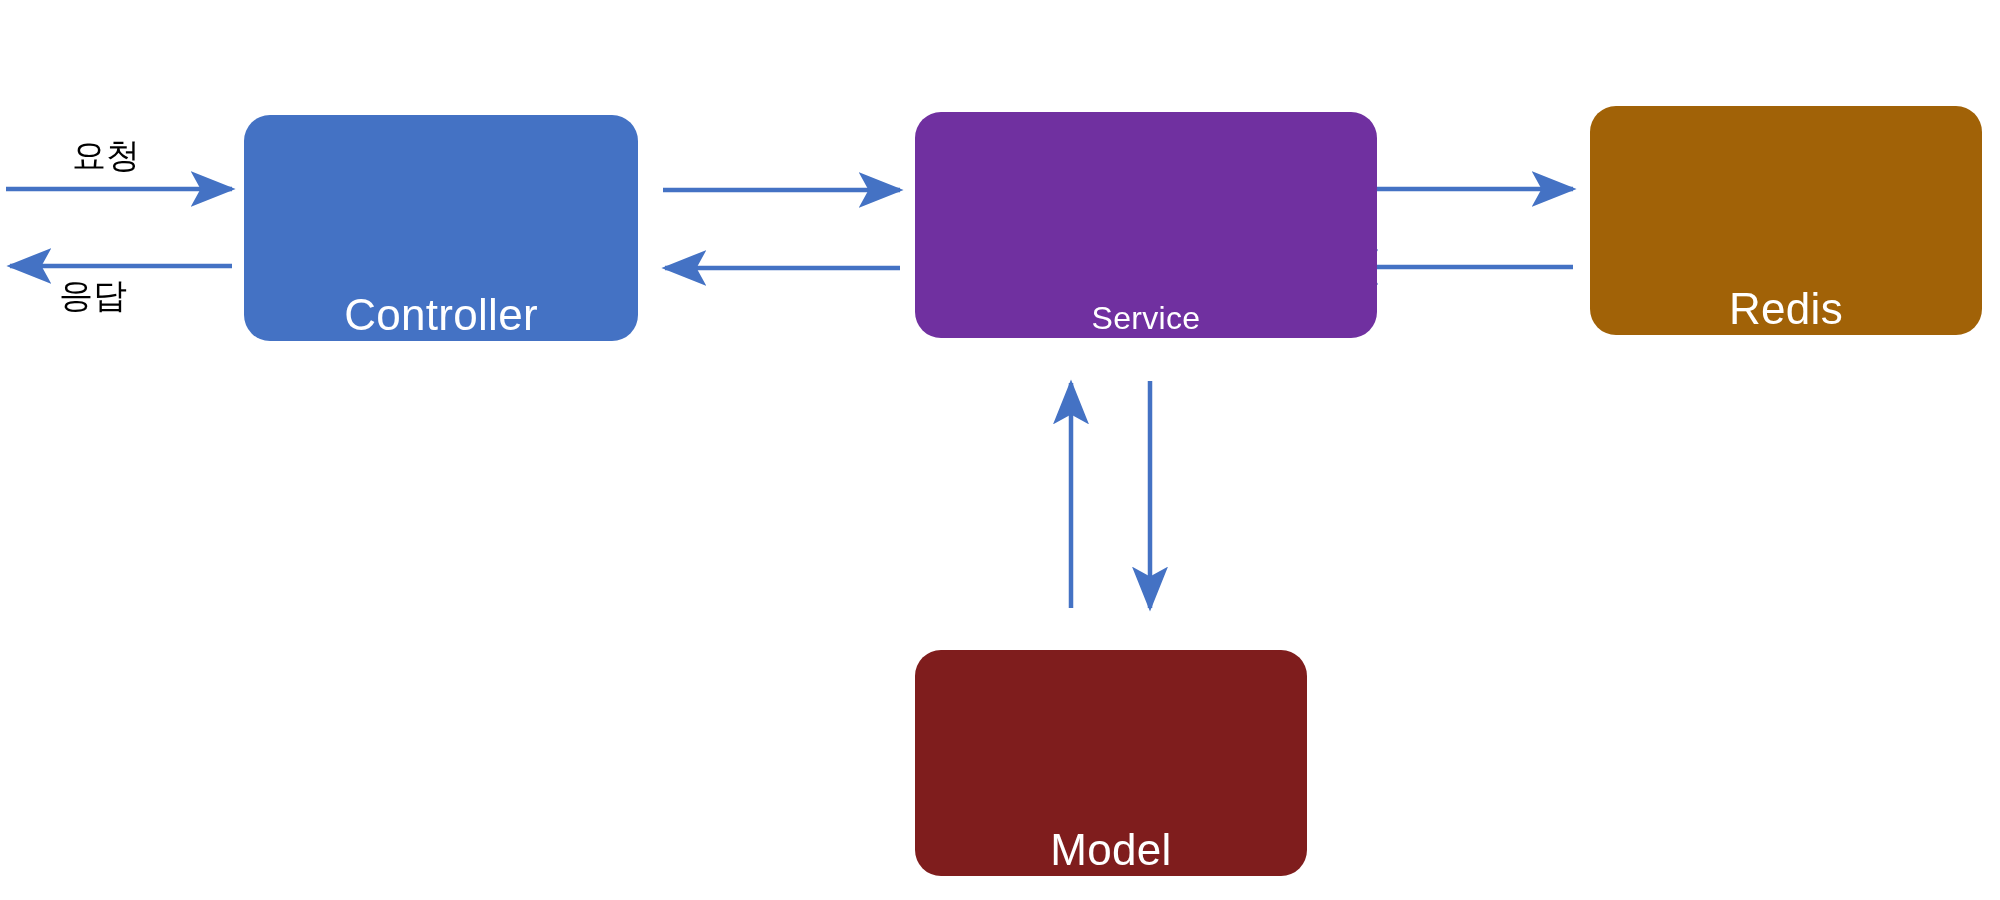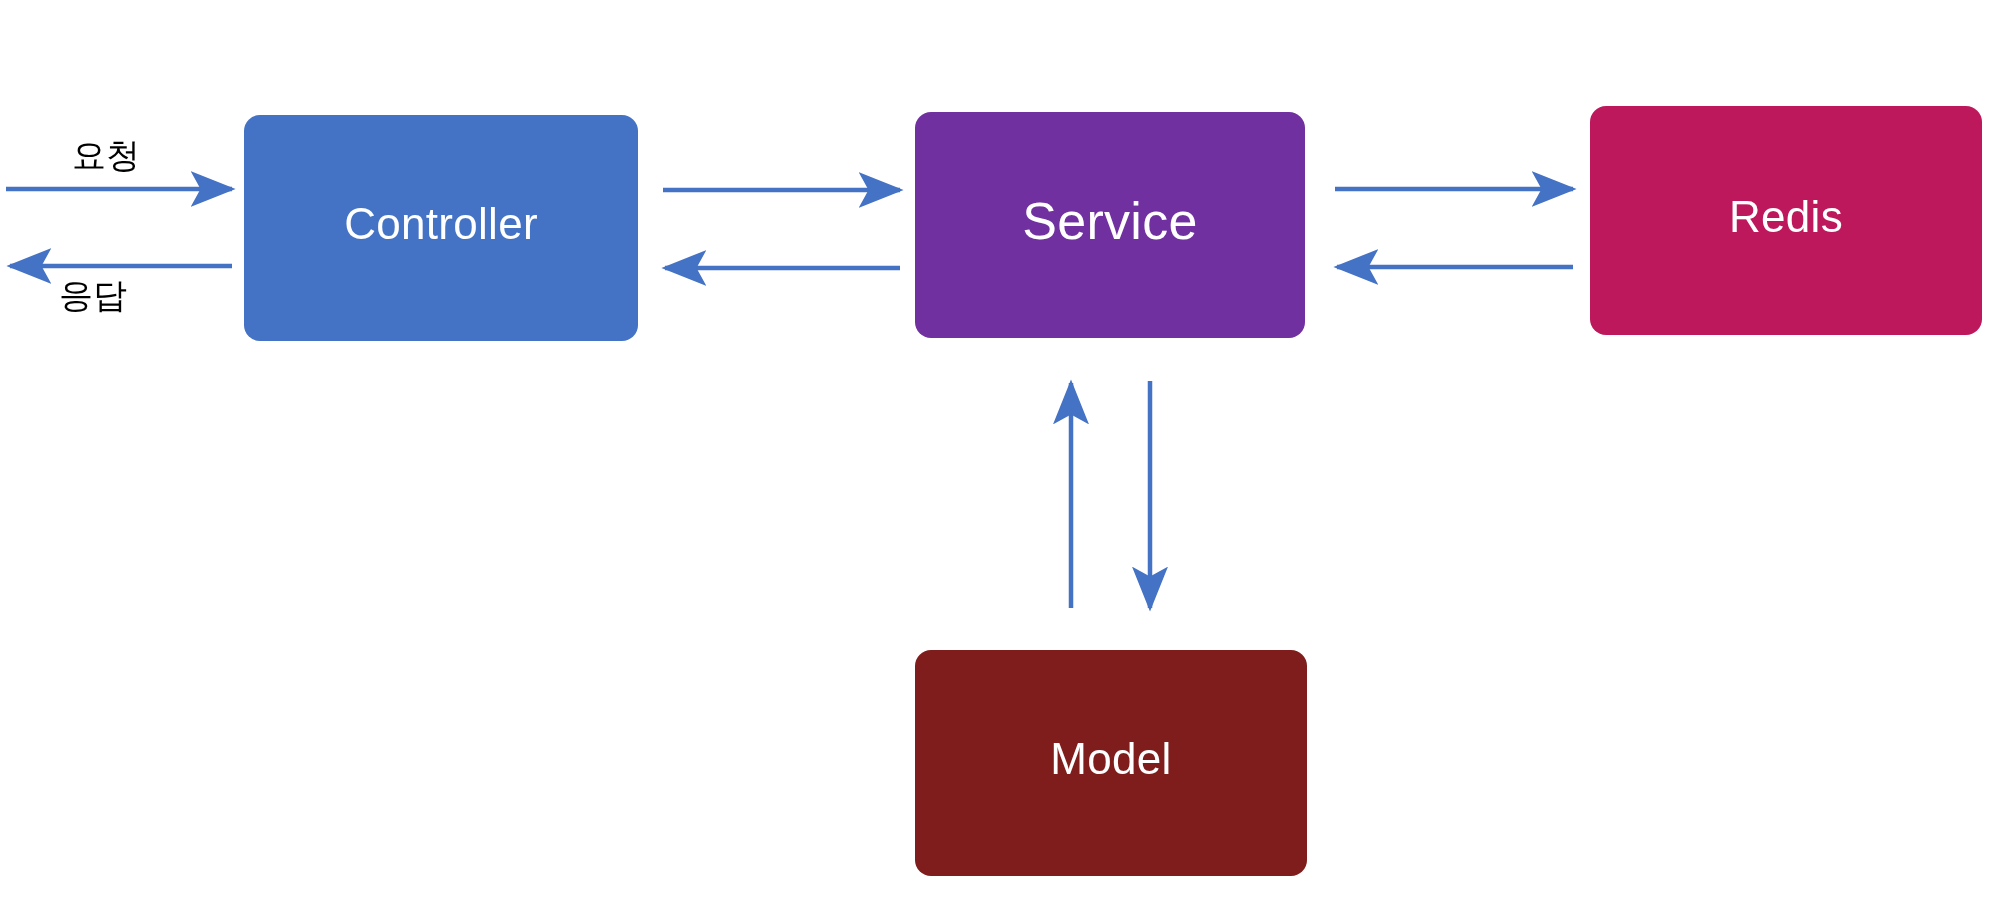--- a/index.html
+++ b/index.html
@@ -10,41 +10,41 @@
   #canvas {
     position: relative;
     width: 2000px;
     height: 900px;
     background: #ffffff;
     overflow: hidden;
     font-family: "Liberation Sans", "DejaVu Sans", sans-serif;
   }
   .node {
     position: absolute;
-    border-radius: 16px;
+    border-radius: 26px;
     display: flex;
-    align-items: center;
+    align-items: flex-end;
     justify-content: center;
     color: #ffffff;
     font-weight: 400;
     letter-spacing: 0.3px;
     box-sizing: border-box;
     user-select: none;
   }
   .node-label {
     display: block;
     line-height: 1;
   }
   #node-controller {
     left: 244px;  top: 107px;  width: 394px;  height: 226px;
     font-size: 44px;
   }
   #node-service {
-    left: 915px;  top: 104px;  width: 390px;  height: 226px;
-    font-size: 52px;
+    left: 915px;  top: 104px;  width: 462px;  height: 226px;
+    font-size: 32px;
   }
   #node-redis {
     left: 1590px; top: 98px;  width: 392px;  height: 229px;
     font-size: 44px;
   }
   #node-model {
     left: 915px;  top: 642px;  width: 392px;  height: 226px;
     font-size: 44px;
   }
   
@@ -119,21 +119,21 @@
   <div class="flow-label" id="label-response">응답</div>
 
   <div class="node" id="node-controller" style="background-color: rgb(68, 114, 196); color: rgb(255, 255, 255);">
     <span class="node-label">Controller</span>
   </div>
 
   <div class="node" id="node-service" style="background-color: rgb(112, 48, 160); color: rgb(255, 255, 255);">
     <span class="node-label">Service</span>
   </div>
 
-  <div class="node" id="node-redis" style="background-color: #be185d; color: rgb(255, 255, 255);">
+  <div class="node" id="node-redis" style="background-color: #a16207; color: rgb(255, 255, 255);">
     <span class="node-label">Redis</span>
   </div>
 
   <div class="node" id="node-model" style="background-color: #7f1d1d; color: rgb(255, 255, 255);">
     <span class="node-label">Model</span>
   </div>
 
 </div>
 
 </body></html>

